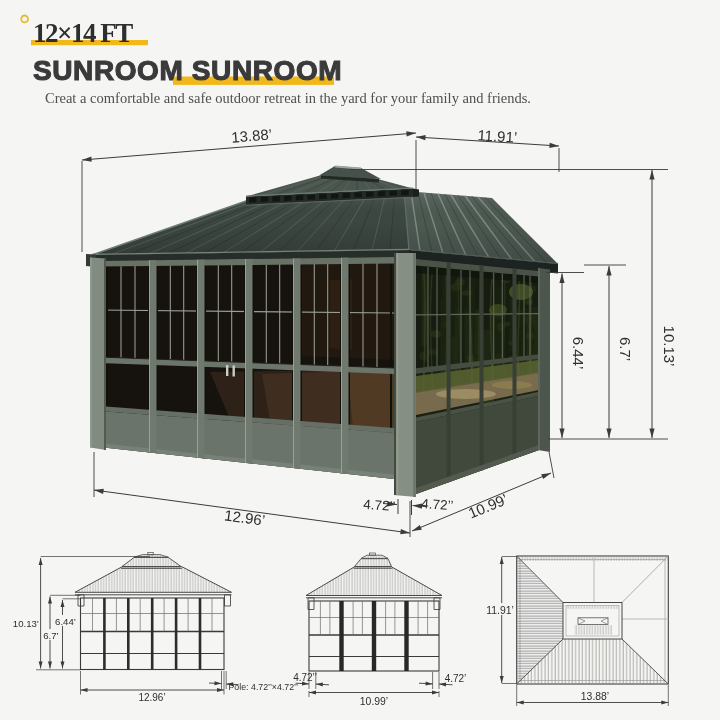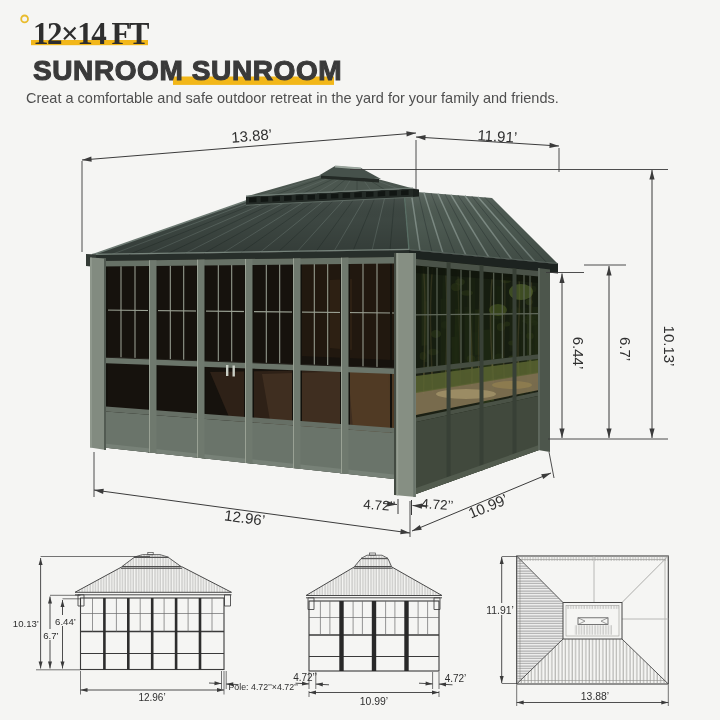--- a/index.html
+++ b/index.html
@@ -599,17 +599,17 @@
         <line x1="516.7" y1="685" x2="516.7" y2="706" stroke="#3b3b3b" stroke-width="0.7"></line>
         <line x1="668.3" y1="685" x2="668.3" y2="706" stroke="#3b3b3b" stroke-width="0.7"></line>
         <line x1="516.7" y1="702.5" x2="668.3" y2="702.5" stroke="#3b3b3b" stroke-width="0.9"></line>
         <path d="M516.7,702.5 L523.7,700.5 L523.7,704.5 Z" fill="#3b3b3b"></path>
         <path d="M668.3,702.5 L661.3,704.5 L661.3,700.5 Z" fill="#3b3b3b"></path>
         <text x="595" y="699.5" style="font-family:&quot;Liberation Sans&quot;,sans-serif;fill:#2f2f2f;font-size:10.4px;" text-anchor="middle">13.88’</text>
       </g>
 </g>
 </svg>
 
-<div class="abs" style="left:33px;top:18px;font-family:'Liberation Serif',serif;font-weight:bold;font-size:31px;line-height:31px;letter-spacing:-1.5px;color:#2e2e2e;">12×14 FT</div>
+<div class="abs" style="left:33px;top:18px;font-family:'Liberation Serif',serif;font-weight:bold;font-size:27px;line-height:31px;letter-spacing:-1.5px;color:#2e2e2e;">12×14 FT</div>
 
 <div class="abs" style="left:33px;top:57px;font-weight:bold;font-size:28px;line-height:28px;color:#3a3a3a;-webkit-text-stroke:1.1px #3a3a3a;letter-spacing:0.6px;">SUNROOM SUNROOM</div>
 
-<div class="abs" style="left:26px;top:89.5px;font-size:14.5px;line-height:16px;color:#4f4f4f;">Creat a comfortable and safe outdoor retreat in the yard for your family and friends.</div>
+<div class="abs" style="left:45px;top:89.5px;font-size:14.5px;line-height:16px;color:#4f4f4f;font-family:Liberation Serif, serif;">Creat a comfortable and safe outdoor retreat in the yard for your family and friends.</div>
 
 </body></html>

